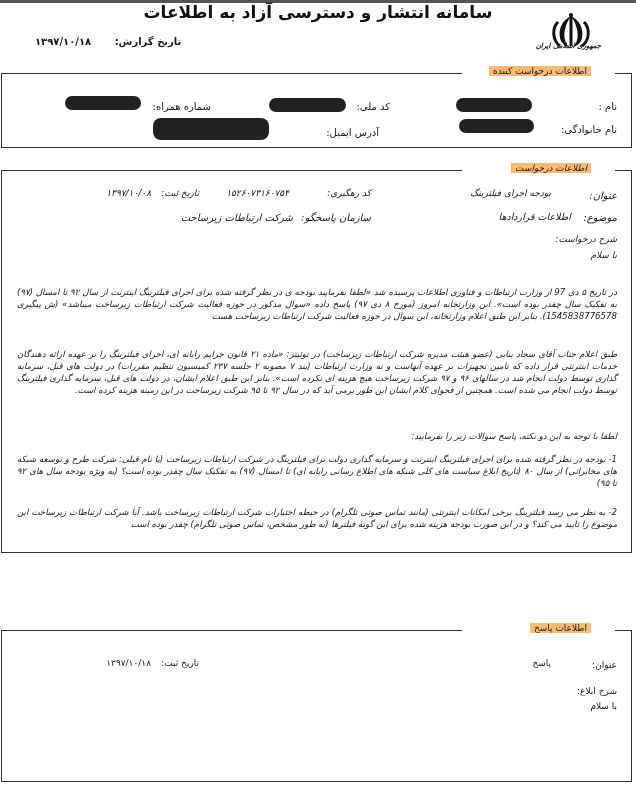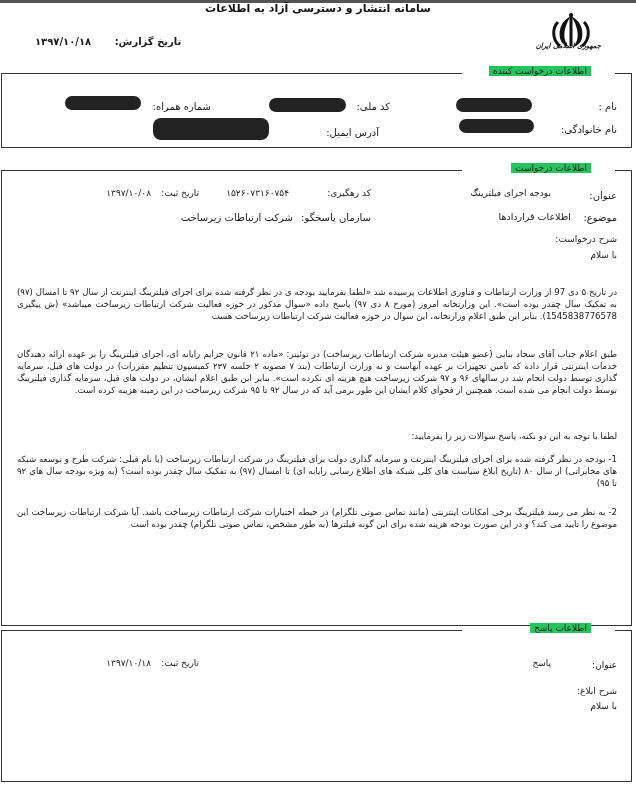--- a/index.html
+++ b/index.html
@@ -4,21 +4,21 @@
   <style>
     * { box-sizing: border-box; margin: 0; padding: 0; }
     html, body {
       width: 636px; height: 800px; background: #ffffff; overflow: hidden;
       font-family: "DejaVu Sans", sans-serif; color: #1a1a1a;
     }
     body { position: relative; }
     .topbar { position: absolute; left: 0; top: 0; width: 636px; height: 3px; background: #555; }
     .page-title {
       position: absolute; top: 2px; left: 0; width: 636px; text-align: center;
-      font-size: 11px; font-weight: bold; direction: rtl; color: #111;
+      font-size: 17px; font-weight: bold; direction: rtl; color: #111;
     }
     .emblem { position: absolute; right: 40px; top: 4px; width: 50px; height: 56px; }
     .emblem-caption {
       position: absolute; right: 35px; top: 42px; font-size: 7px; font-weight: bold;
       direction: rtl; font-style: italic;
     }
     .report-date {
       position: absolute; left: 35px; top: 36px; direction: rtl; font-size: 10px; font-weight: bold;
     }
     .report-date .lbl { margin-left: 20px; }
@@ -28,21 +28,21 @@
       border: 1px solid #333;
       border-top: none;
     }
     .section::before {
       content: ""; position: absolute; top: 0; left: 0; width: 460px; border-top: 1px solid #333;
     }
     .section::after {
       content: ""; position: absolute; top: 0; right: 0; width: 16px; border-top: 1px solid #333;
     }
     .section-legend {
-      position: absolute; top: -7px; right: 40px; font-size: 9px; direction: rtl; background: #22c55e; padding: 0 4px; margin-left: 12px;
+      position: absolute; top: -7px; right: 40px; font-size: 9px; direction: rtl; background: #fdba74; padding: 0 4px; margin-left: 12px;
     }
 
     .row { position: absolute; direction: rtl; font-size: 10px; white-space: nowrap; }
     .redact { position: absolute; height: 14px; background: #222; border-radius: 8px; }
 
     .para {
       position: absolute; right: 14px; width: 600px; direction: rtl; text-align: justify;
       font-size: 8.6px; line-height: 12px; color: #1a1a1a;
     }
     .bold { font-weight: bold; }
@@ -81,21 +81,21 @@
   <div class="row" style="right:420px; top:28px;">شماره همراه:</div>
   <div class="redact" style="right:490px; top:23px; width:76px;"></div>
 
   <div class="row" style="right:14px; top:51px;">نام خانوادگی:</div>
   <div class="redact" style="right:97px; top:46px; width:75px;"></div>
 
   <div class="row" style="right:252px; top:54px;">آدرس ایمیل:</div>
   <div class="redact" style="right:362px; top:45px; width:116px; height:22px;"></div>
 </div>
 
-<div class="section" style="top:170px; height:456px;">
+<div class="section" style="top:170px; height:383px;font-style:italic;">
   <div class="section-legend">اطلاعات درخواست</div>
 
   <div class="row" style="right:14px; top:20px;">عنوان:</div>
   <div class="row" style="right:80px; top:18px; font-size:9px;">بودجه اجرای فیلترینگ</div>
 
   <div class="row" style="right:260px; top:18px; font-size:9px;">کد رهگیری:</div>
   <div class="row" style="right:342px; top:18px; font-size:9px;">۱۵۲۶۰۷۳۱۶۰۷۵۴</div>
 
   <div class="row" style="right:432px; top:18px; font-size:9px;">تاریخ ثبت:</div>
   <div class="row" style="right:480px; top:18px; font-size:9px;">۱۳۹۷/۱۰/۰۸</div>

